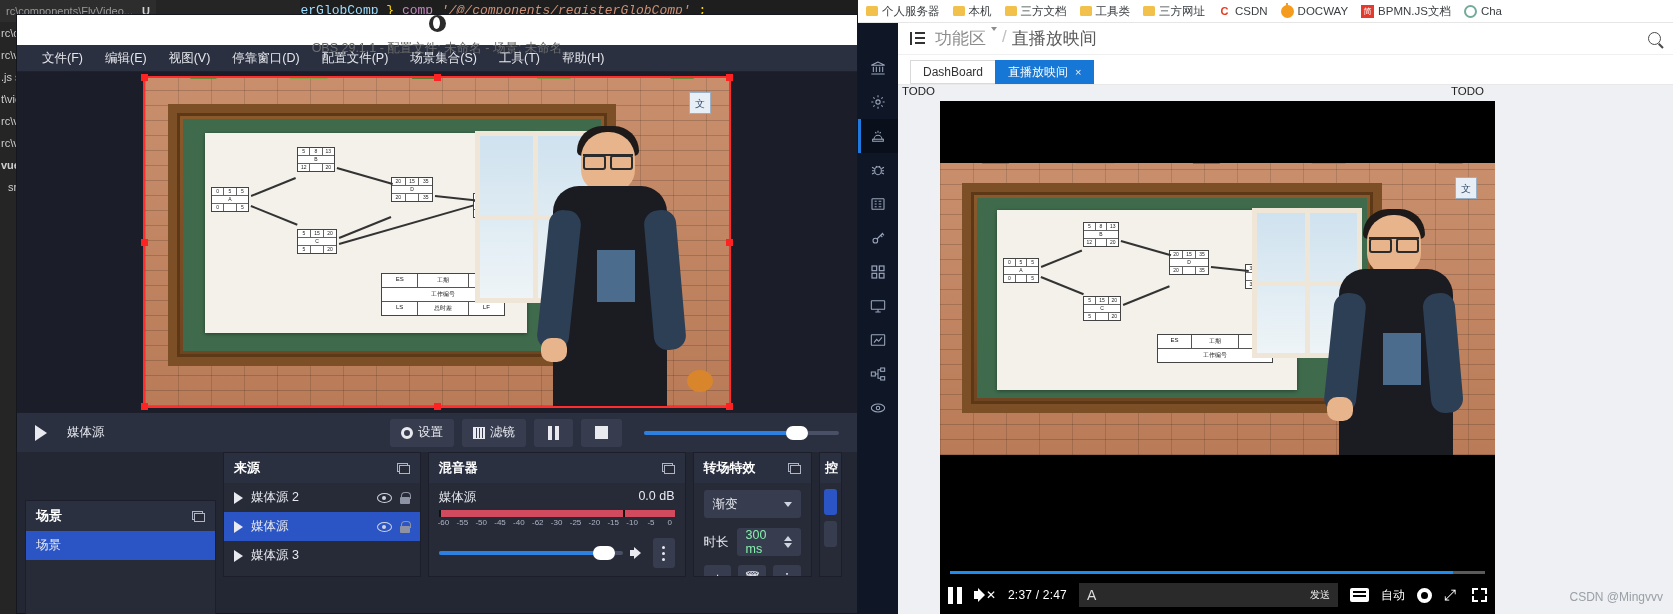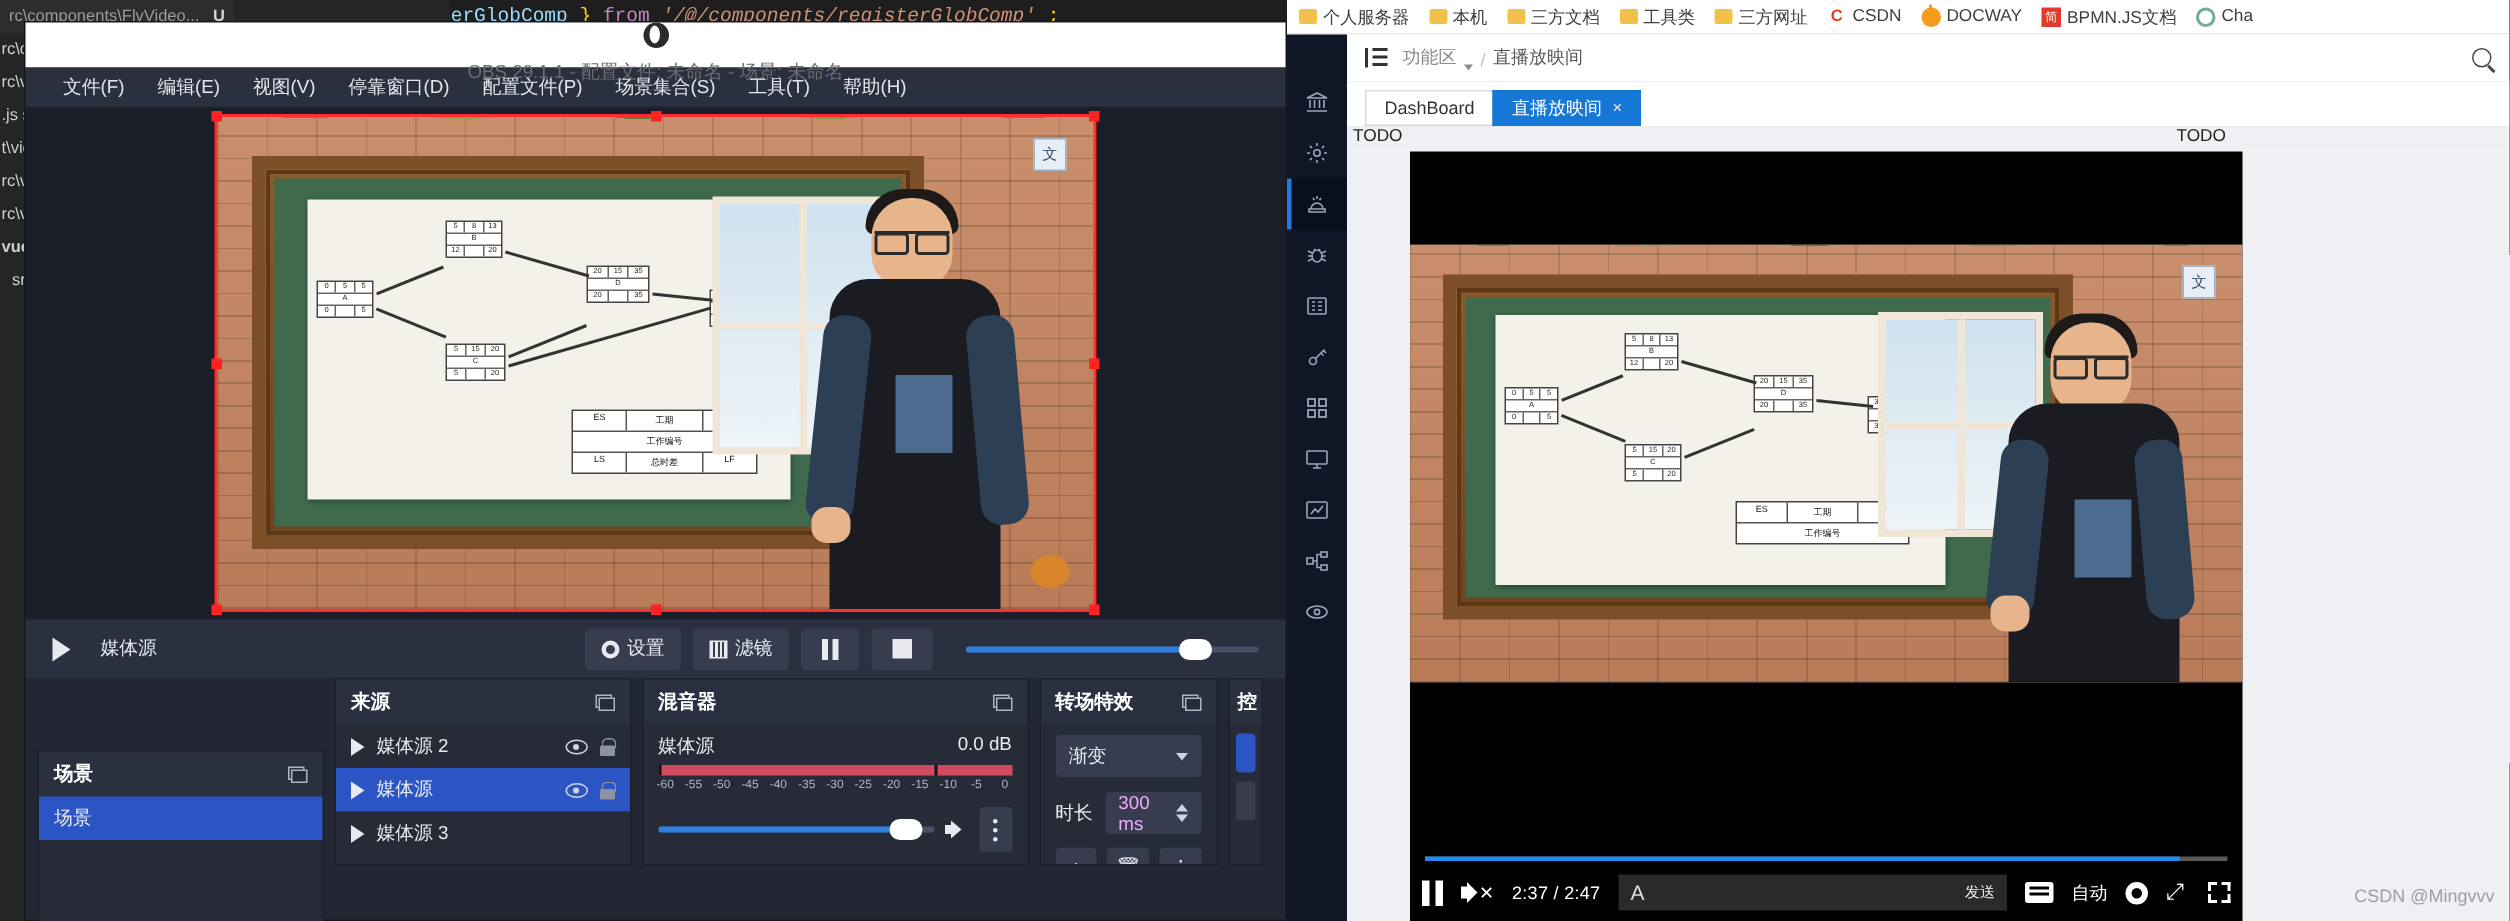--- a/index.html
+++ b/index.html
@@ -293,21 +293,21 @@
   .tr-sel{
     margin:7px 10px 0 10px; height:28px; background:#373d4f; border-radius:3px;
     display:flex; align-items:center; padding:0 9px; font-size:12.5px; color:#e8eaf0;
     justify-content:space-between;
   }
   .chev{ width:0;height:0;border-left:4px solid transparent;border-right:4px solid transparent;
     border-top:5px solid #cfd4e0; }
   .tr-dur{ margin:10px 10px 0 10px; display:flex; align-items:center; gap:8px; }
   .tr-dur .lbl{ font-size:12.5px; color:#e8eaf0; }
   .tr-dur .box{ flex:1; height:28px; background:#373d4f; border-radius:3px;
-    display:flex; align-items:center; padding:0 9px; font-size:12.5px; color:#f0abfc;
+    display:flex; align-items:center; padding:0 9px; font-size:12.5px; color:#86efac;
     justify-content:space-between; }
   .spin{ display:flex; flex-direction:column; gap:2px; }
   .spin i{ width:0;height:0;border-left:4px solid transparent;border-right:4px solid transparent; }
   .spin i.up{ border-bottom:5px solid #cfd4e0; }
   .spin i.dn{ border-top:5px solid #cfd4e0; }
   .tr-btns{ margin:9px 10px 0 10px; display:flex; gap:7px; }
   .tr-btns .b{ flex:1; height:26px; background:#373d4f; border-radius:3px;
     display:flex; align-items:center; justify-content:center; color:#e8eaf0; font-size:14px; }
   .ctrl-col .b{ width:100%; height:26px; background:#373d4f; border-radius:3px; margin-bottom:6px;
     display:flex;align-items:center;justify-content:center;color:#e8eaf0;font-size:12px;}
@@ -348,21 +348,21 @@
   .side-ic svg{ width:16px; height:16px; }
   #app-main{ flex:1; display:flex; flex-direction:column; background:#ffffff; min-width:0; }
   #app-head{
     height:32px; display:flex; align-items:center; padding:0 12px; gap:10px;
     border-bottom:1px solid #f0f0f0;
   }
   .ic-collapse{ width:15px;height:13px; position:relative; flex:none; }
   .ic-collapse i{ position:absolute; left:5px; height:1.6px; background:#333; right:0; display:block;}
   .ic-collapse i:nth-child(1){top:0;} .ic-collapse i:nth-child(2){top:5px;} .ic-collapse i:nth-child(3){top:10px;}
   .ic-collapse:before{content:"";position:absolute;left:0;top:0;bottom:0;width:1.6px;background:#333;}
-  #crumb{ font-size:12px; color:#8c8c8c; display:flex; align-items:flex-end; gap:5px; }
+  #crumb{ font-size:17px; color:#8c8c8c; display:flex; align-items:flex-start; gap:5px; }
   #crumb .cur{ color:#595959; }
   #crumb .sep{ color:#bfbfbf; }
   .crumb-chev{ width:0;height:0;border-left:3.5px solid transparent;border-right:3.5px solid transparent;
     border-top:4px solid #8c8c8c; }
   #head-right{ margin-left:auto; display:flex; align-items:center; gap:14px; }
   .ic-search{ width:13px;height:13px; border:1.6px solid #4a4a4a; border-radius:50%;
     position:relative; }
   .ic-search:after{ content:""; position:absolute; right:-4px; bottom:-3px; width:6px;height:1.6px;
     background:#4a4a4a; transform:rotate(45deg); }
   #tabs-row{
@@ -429,21 +429,21 @@
 </head>
 <body>
 
 <div id="vscode-backdrop">
   <div id="code-line">
     <span class="ln">16</span>
     <span class="kw">import</span>
     <span class="br">{</span>
     <span class="id">registerGlobComp</span>
     <span class="br">}</span>
-    <span class="kw">from</span>
+    <span class="kw">comp</span>
     <span class="st">'/@/components/registerGlobComp'</span>
     <span class="br">;</span>
   </div>
   <div class="explorer-col" style="top:22px;height:592px;">
     <div class="row">rc\comp</div>
     <div class="row">rc\vi</div>
     <div class="row">.js s</div>
     <div class="row">t\vie</div>
     <div class="row">rc\vi</div>
     <div class="row">rc\vie</div>
@@ -689,21 +689,21 @@
         <div class="meter">
           <div class="seg dark" style="left:0;"></div>
           <div class="seg dark" style="left:78%;"></div>
         </div>
         <div class="ticks">
           <span style="left:2%">-60</span>
           <span style="left:10%">-55</span>
           <span style="left:18%">-50</span>
           <span style="left:26%">-45</span>
           <span style="left:34%">-40</span>
-          <span style="left:42%">-35</span>
+          <span style="left:42%">-62</span>
           <span style="left:50%">-30</span>
           <span style="left:58%">-25</span>
           <span style="left:66%">-20</span>
           <span style="left:74%">-15</span>
           <span style="left:82%">-10</span>
           <span style="left:90%">-5</span>
           <span style="left:98%">0</span>
         </div>
         <div class="mx-fader">
           <div class="bar">

